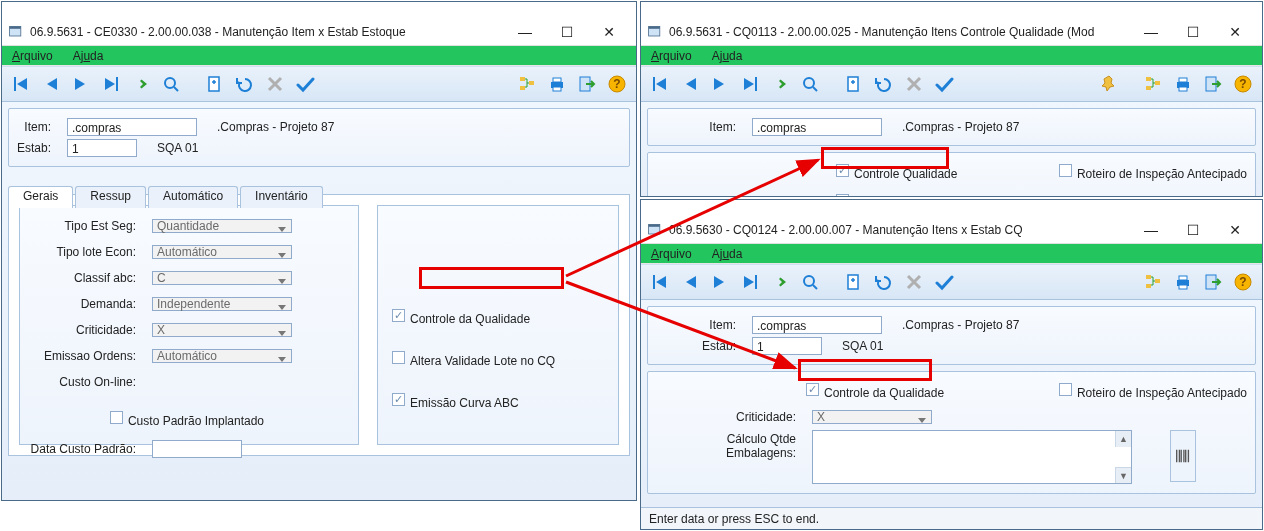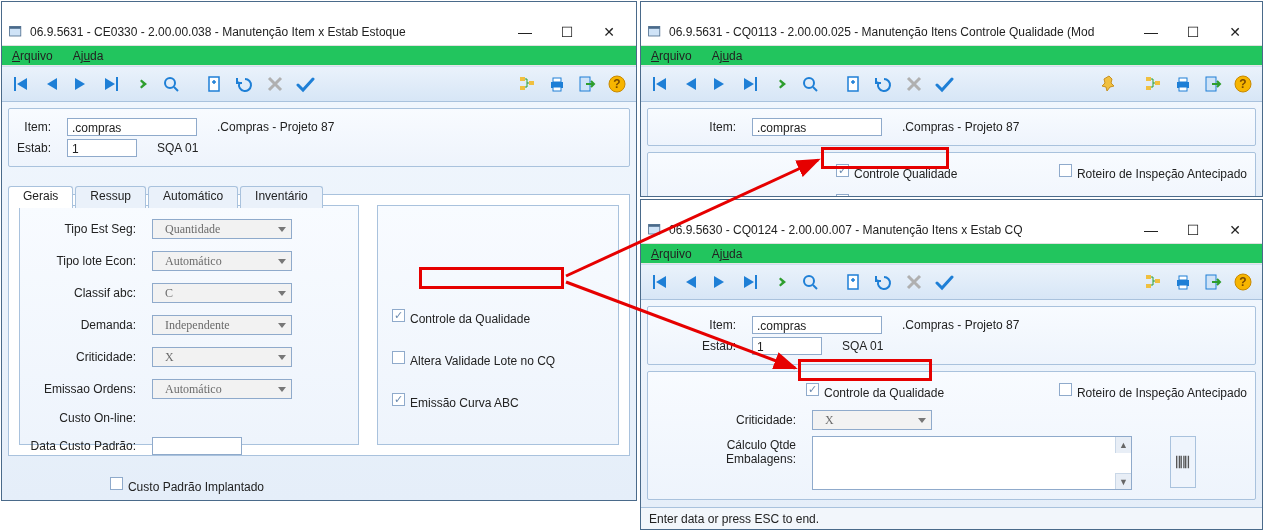--- a/index.html
+++ b/index.html
@@ -21,21 +21,21 @@
   .tb-sep { width: 10px; }
   .toolbar .spacer { flex: 1; }
 
   .client { flex: 1; background: linear-gradient(#f0f6fd, #e5eef9); padding: 6px; overflow: hidden; display: flex; flex-direction: column; gap: 6px; }
 
   .panel { border: 1px solid #a9c2dd; background: linear-gradient(#f8fbff, #eef4fc); border-radius: 2px; padding: 6px 8px; }
 
   .row { display: flex; align-items: center; gap: 16px; margin: 3px 0; }
   .lab { text-align: right; }
   .inp { height: 18px; border: 1px solid #8faacb; background: #fff; padding: 0 4px; line-height: 18px; }
-  .sel { height: 20px; border: 1px solid #8faacb; background: #f2f2f2; color: #6b6b6b; padding: 0 18px 0 12px; position: relative; display:inline-flex; align-items:center;font-family:Liberation Serif, serif; }
+  .sel { height: 14px; border: 1px solid #8faacb; background: #f2f2f2; color: #6b6b6b; padding: 0 18px 0 4px; position: relative; display:inline-flex; align-items:center; }
   .sel::after { content: ""; position: absolute; right: 5px; top: 7px; border-left: 4px solid transparent; border-right: 4px solid transparent; border-top: 5px solid #777; }
   .chk { width: 13px; height: 13px; border: 1px solid #8faacb; background: #fff; display: inline-flex; align-items:center; justify-content:center; margin-right: 5px; }
   .chk.on::after { content: "✓"; font-size: 11px; color: #6b8aaf; line-height: 1; }
   .chk-row { display: flex; align-items: center; cursor: pointer; }
   .chk-row.dis { color: #6b6b6b; cursor: default; }
   .chk-lab { white-space: nowrap; margin-top: 8px; }
 
   
   .tabs { display: flex; height: 22px; margin-bottom: -1px; }
   .tab { border: 1px solid #a9c2dd; border-bottom: none; background: #eaf1fa; padding: 2px 14px 0 14px; margin-right: 2px; border-top-left-radius: 3px; border-top-right-radius: 3px; cursor: pointer; position: relative; top: 13px; }
@@ -267,30 +267,30 @@
               <span class="lab" style="width:110px">Criticidade:</span>
               <span class="sel" style="width:140px">X</span>
             </div>
           <div class="row">
               <span class="lab" style="width:110px">Emissao Ordens:</span>
               <span class="sel" style="width:140px">Automático</span>
             </div>
           <div class="row">
               <span class="lab" style="width:110px">Custo On-line:</span>
             </div>
-          <div class="row">
-              <span class="lab" style="width:110px">Data Custo Padrão:</span>
-              <span class="inp" style="width:90px"></span>
-            </div>
           <div class="row" style="margin-top:8px; justify-content:center;">
             <span class="chk-row dis">
                 <span class="chk"></span>
                 <span class="chk-lab">Custo Padrão Implantado</span>
               </span>
           </div>
+          <div class="row">
+              <span class="lab" style="width:110px">Data Custo Padrão:</span>
+              <span class="inp" style="width:90px"></span>
+            </div>
         </div>
 
         <div class="right-col">
           <div style="height:82px"></div>
           <span class="chk-row dis">
               <span class="chk on"></span>
               <span class="chk-lab">Controle da Qualidade</span>
             </span>
           <div style="height:8px"></div>
           <span class="chk-row dis">

